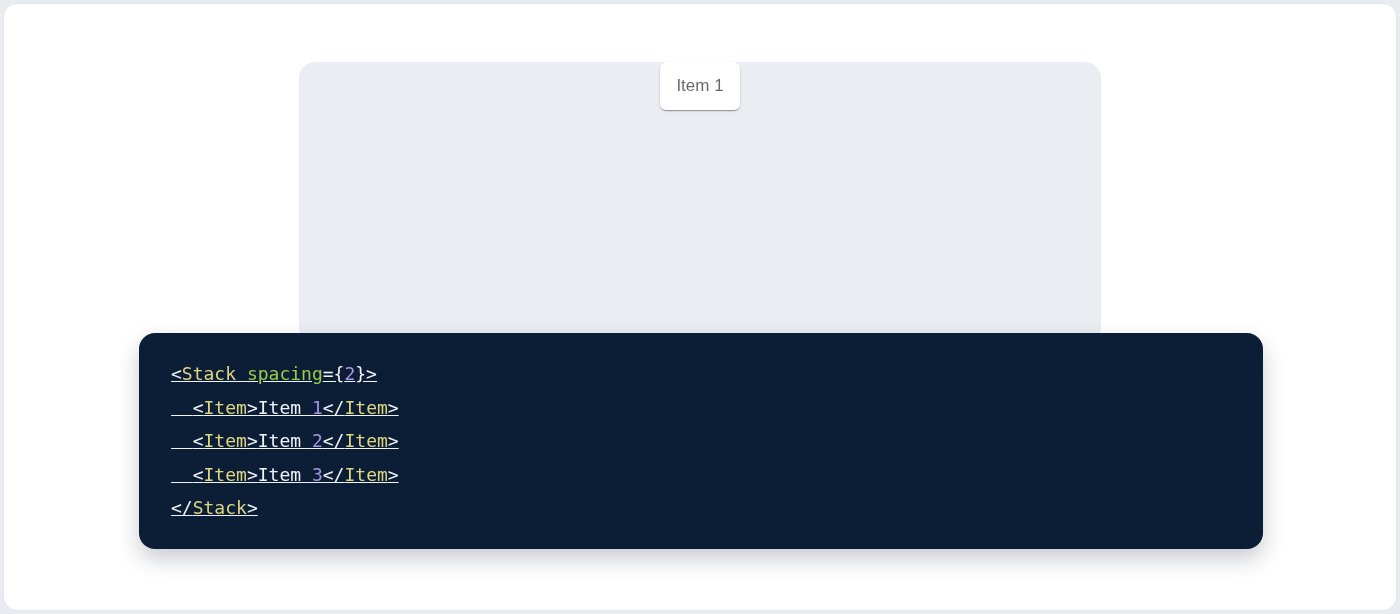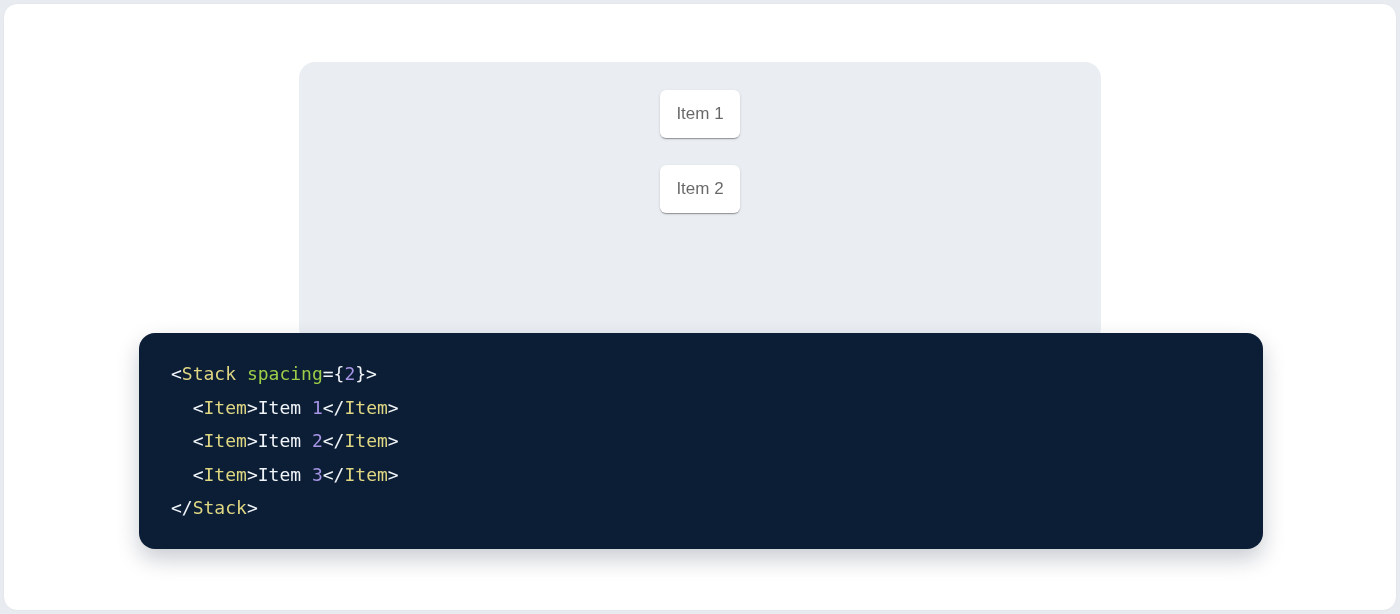--- a/index.html
+++ b/index.html
@@ -23,21 +23,20 @@
     position: absolute;
     left: 295px;
     top: 58px;
     width: 802px;
     height: 282px;
     background: #eaedf2;
     border-radius: 16px;
     display: flex;
     flex-direction: column;
     align-items: center;
-    padding-top: 28px;
     box-sizing: border-box;
   }
   .stack {
     display: flex;
     flex-direction: column;
     gap: 27px;
   }
   .item-card {
     width: 80px;
     height: 48px;
@@ -64,35 +63,35 @@
     box-sizing: border-box;
     padding: 24px 32px;
   }
   .code-content {
     margin: 0;
     font-family: "DejaVu Sans Mono", "Liberation Mono", monospace;
     font-size: 18px;
     line-height: 33.5px;
     white-space: pre;
     color: #f1f4f8;
+    text-decoration: underline;
   }
   .tok-tag   { color: #e0d783; }
   .tok-attr  { color: #9ccd48; }
   .tok-num   { color: #a795e6; }
   .tok-punc, .tok-plain { color: #f1f4f8; }
 </style>
 </head>
 <body>
 
 <div class="page">
 
   <div class="demo-panel">
     <div class="stack">
       <div class="item-card">Item 1</div>
-      <div class="item-card">Item 2</div>
     </div>
   </div>
 
   <div class="code-block">
     <pre class="code-content"><div class="code-line"><span class="tok-punc">&lt;</span><span class="tok-tag">Stack</span><span class="tok-plain"> </span><span class="tok-attr">spacing</span><span class="tok-punc">={</span><span class="tok-num">2</span><span class="tok-punc">}&gt;</span></div><div class="code-line"><span class="tok-plain">  </span><span class="tok-punc">&lt;</span><span class="tok-tag">Item</span><span class="tok-punc">&gt;</span><span class="tok-plain">Item </span><span class="tok-num">1</span><span class="tok-punc">&lt;/</span><span class="tok-tag">Item</span><span class="tok-punc">&gt;</span></div><div class="code-line"><span class="tok-plain">  </span><span class="tok-punc">&lt;</span><span class="tok-tag">Item</span><span class="tok-punc">&gt;</span><span class="tok-plain">Item </span><span class="tok-num">2</span><span class="tok-punc">&lt;/</span><span class="tok-tag">Item</span><span class="tok-punc">&gt;</span></div><div class="code-line"><span class="tok-plain">  </span><span class="tok-punc">&lt;</span><span class="tok-tag">Item</span><span class="tok-punc">&gt;</span><span class="tok-plain">Item </span><span class="tok-num">3</span><span class="tok-punc">&lt;/</span><span class="tok-tag">Item</span><span class="tok-punc">&gt;</span></div><div class="code-line"><span class="tok-punc">&lt;/</span><span class="tok-tag">Stack</span><span class="tok-punc">&gt;</span></div></pre>
   </div>
 
 </div>
 
 </body></html>

